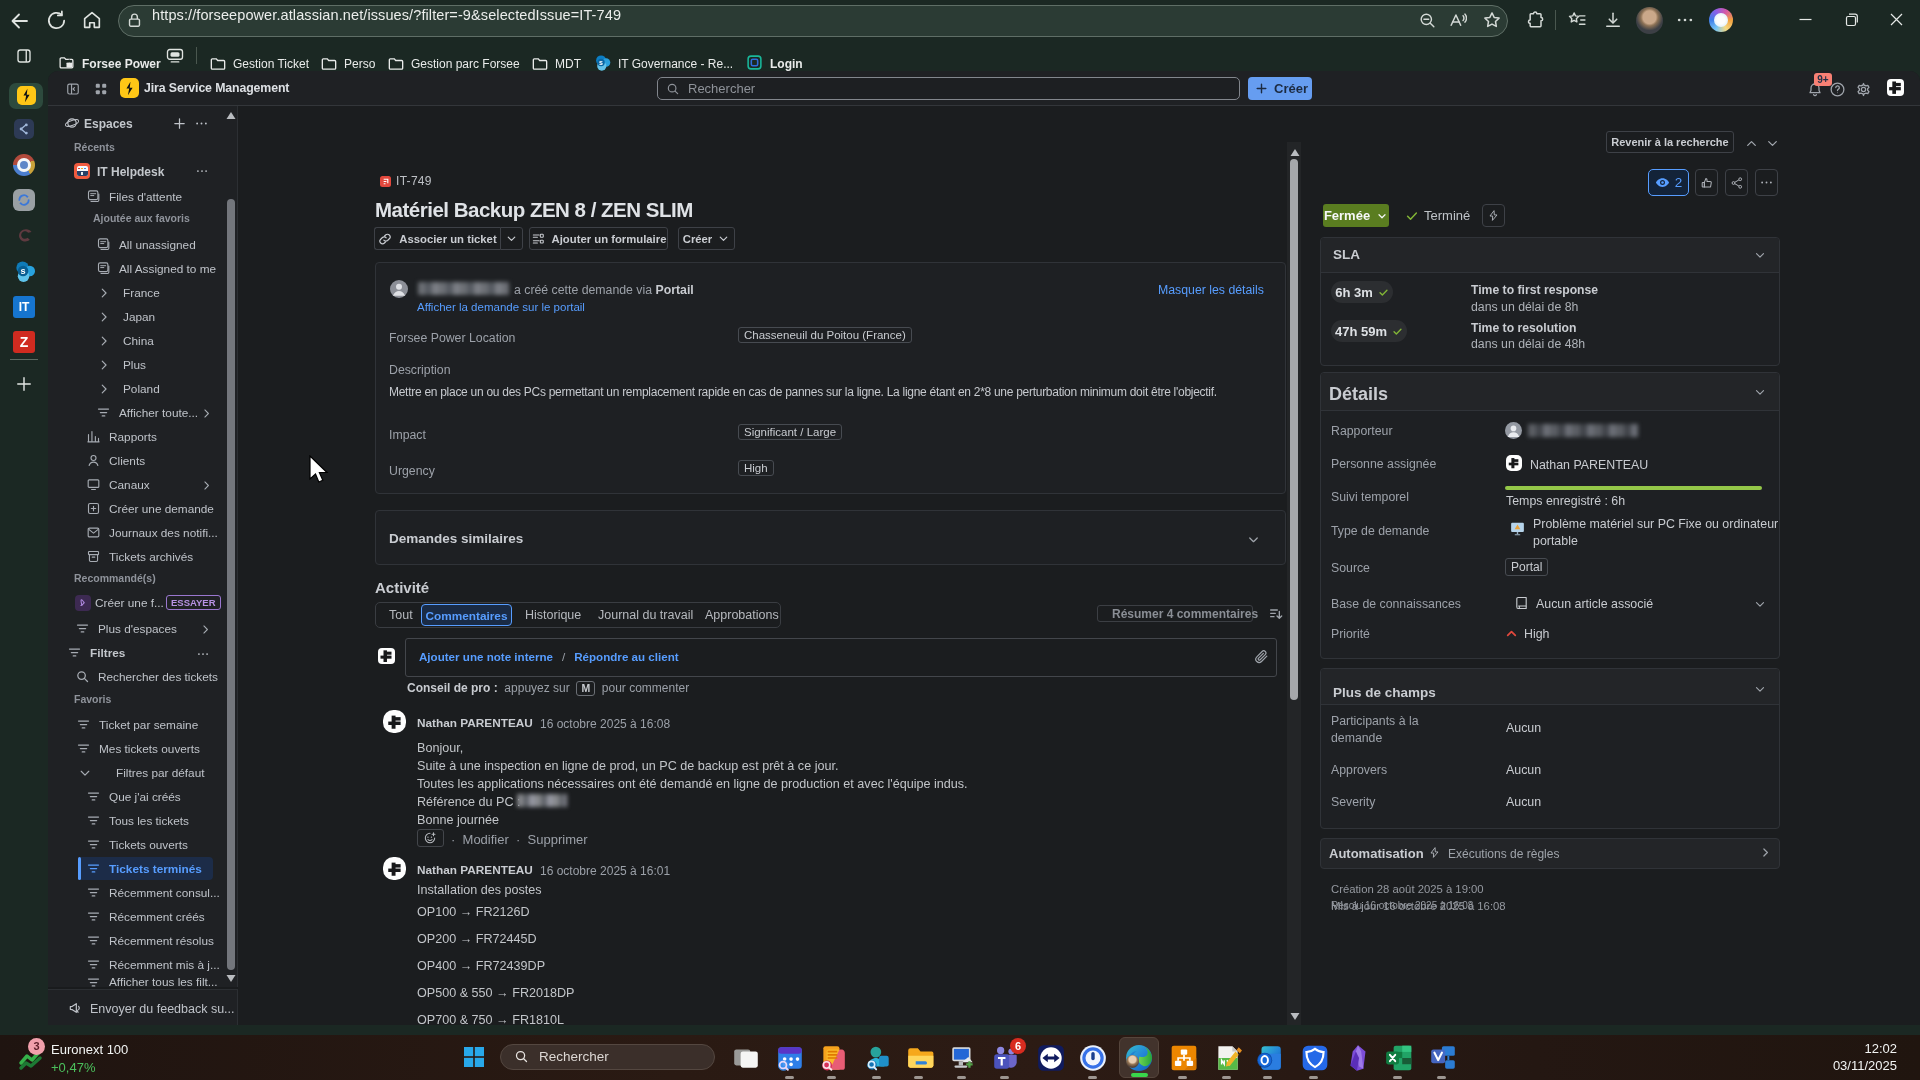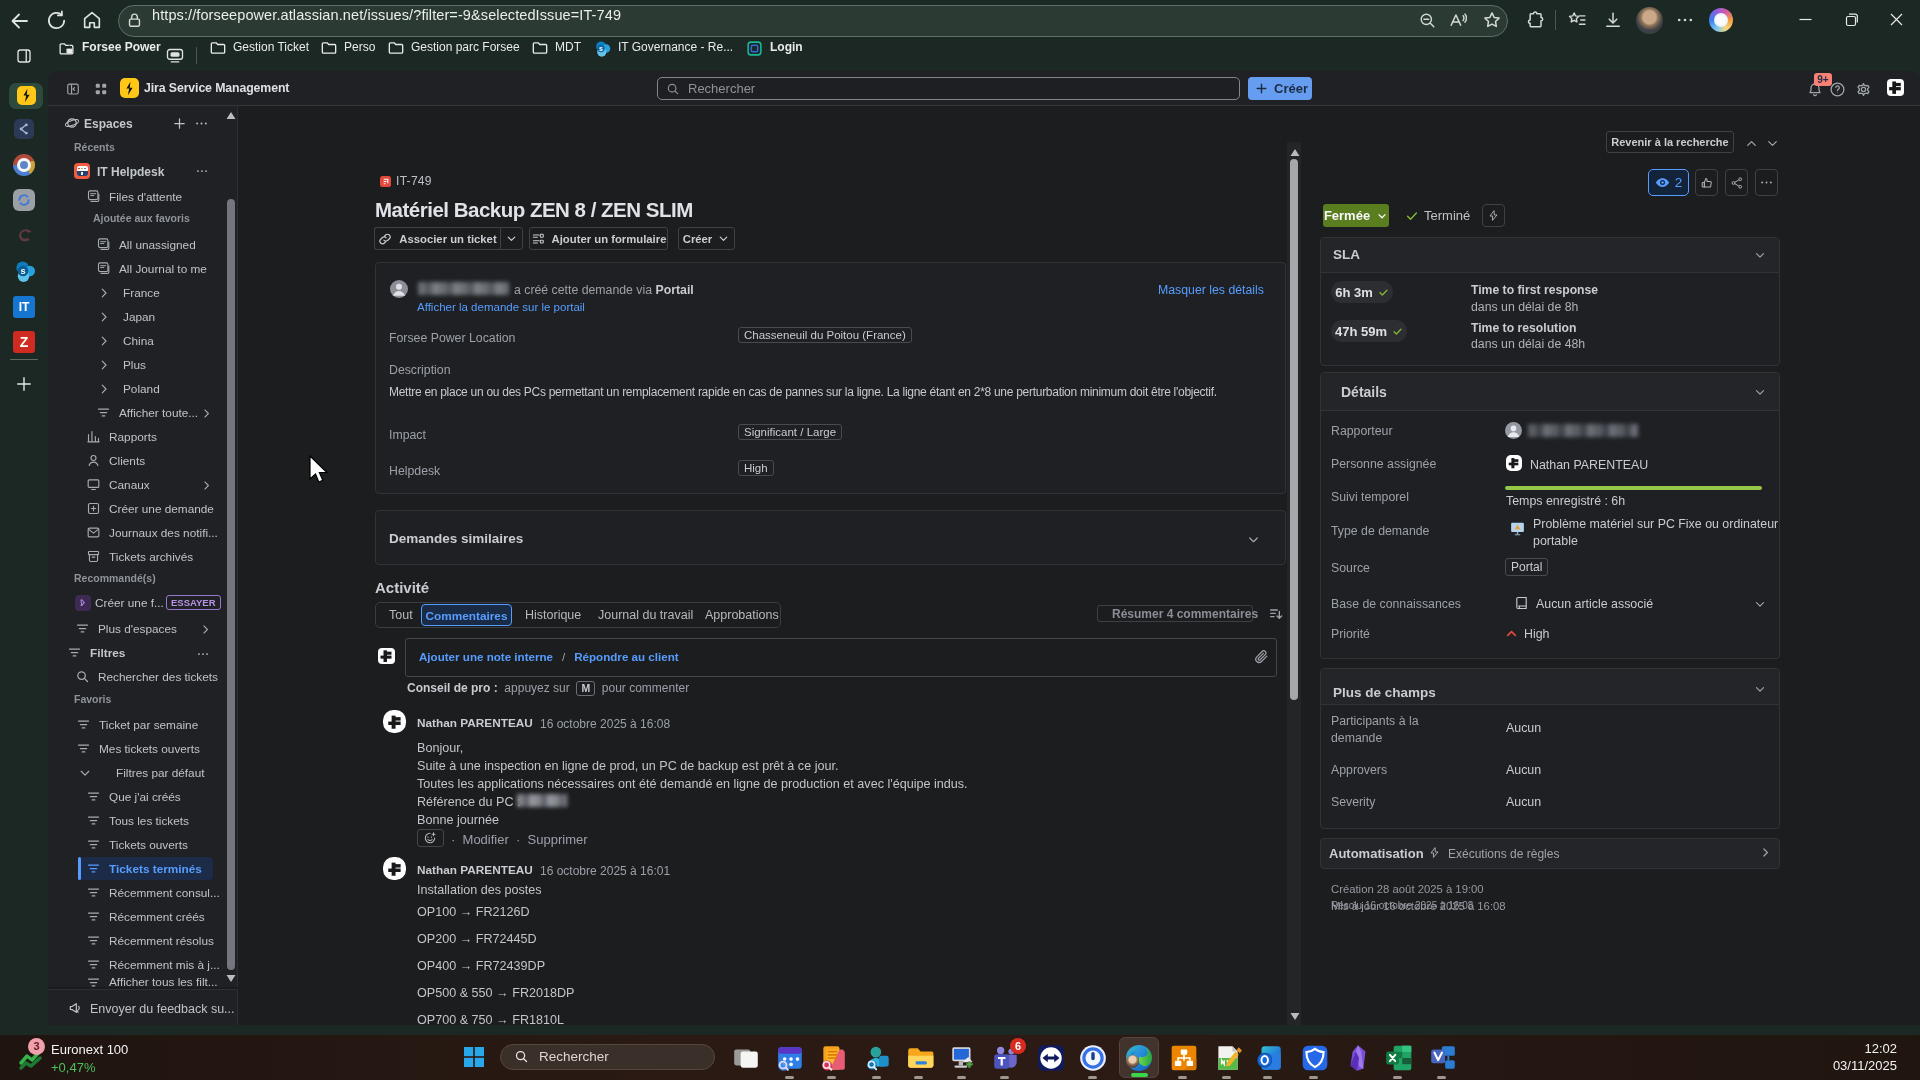--- a/index.html
+++ b/index.html
@@ -3,21 +3,21 @@
 <meta charset="utf-8">
 <style>
 * { margin:0; padding:0; box-sizing:border-box; }
 html,body { width:1920px; height:1080px; overflow:hidden; background:#000; }
 body { font-family:"Liberation Sans", sans-serif; }
 #stage { position:absolute; top:0; left:0; width:1920px; height:1080px; background:#1b2823; }
 .abs { position:absolute; }
 
 #toolbar { position:absolute; top:0; left:0; width:1920px; height:40px; background:#1b2823; }
 #bookmarks { position:absolute; top:40px; left:0; width:1920px; height:31px; background:#1b2823; color:#e8eaed; font-size:12px; }
-.bm { position:absolute; top:0; height:31px; display:flex; align-items:flex-start; gap:7px; color:#e9ebea; }
+.bm { position:absolute; top:0; height:31px; display:flex; align-items:flex-end; gap:7px; color:#e9ebea; }
 #addrbar { position:absolute; left:118px; top:5px; width:1390px; height:32px; border-radius:16px; background:#2b3b34; border:1px solid #5f6e66; color:#e9edeb; }
 #url { position:absolute; left:152px; top:7px; font-size:14.5px; color:#eceeec; letter-spacing:0.1px; }
 
 #edgestrip { position:absolute; top:71px; left:0; width:48px; height:964px; background:#1b2823; }
 
 #jira { position:absolute; top:71px; left:48px; width:1872px; height:954px; background:#1b1d1f; border-radius:10px 10px 0 0; overflow:hidden; }
 #jheader { position:absolute; top:0; left:0; width:1872px; height:35px; background:#1f2124; border-bottom:1px solid #33363a; }
 #jsidebar { position:absolute; top:35px; left:0; width:190px; height:919px; background:#1f2124; border-right:1px solid #2c2f33; font-size:13px; color:#bfc3c9; }
 #jmain { position:absolute; top:35px; left:191px; width:1060px; height:919px; background:#1b1d1f; }
 #jright { position:absolute; top:35px; left:1261px; width:611px; height:919px; background:#1b1d1f; }
@@ -326,21 +326,21 @@
       <div class="srow" style="left:48px;top:130px">
           <svg width="15" height="15" viewBox="0 0 24 24" stroke="#a7acb3">
             <use href="#i-queue"></use>
           </svg>
           <span>All unassigned</span>
         </div>
       <div class="srow" style="left:48px;top:154px">
           <svg width="15" height="15" viewBox="0 0 24 24" stroke="#a7acb3">
             <use href="#i-queue"></use>
           </svg>
-          <span>All Journal to me</span>
+          <span>All Assigned to me</span>
         </div>
       <div class="srow" style="left:49px;top:178px">
           <svg width="14" height="14" viewBox="0 0 24 24" stroke="#a7acb3">
             <use href="#i-chevr"></use>
           </svg>
           <span style="margin-left:4px">France</span>
         </div>
       <div class="srow" style="left:49px;top:202px">
           <svg width="14" height="14" viewBox="0 0 24 24" stroke="#a7acb3">
             <use href="#i-chevr"></use>
@@ -588,21 +588,21 @@
       <div class="abs blur" style="left:179px;top:176px;width:91px;height:13px;background:repeating-linear-gradient(90deg,#6c6f75 0 7px,#565a61 7px 14px,#7b7e85 14px 21px);border-radius:1px"></div>
       <div class="abs" style="left:275px;top:177px;font-size:12.3px;color:#9ba0a8">a créé cette demande via <b style="color:#c8cbd0">Portail</b></div>
       <div class="abs" style="left:919px;top:177px;font-size:12.3px;color:#579dff">Masquer les détails</div>
       <div class="abs" style="left:178px;top:195px;font-size:11.5px;color:#579dff">Afficher la demande sur le portail</div>
       <div class="abs lbl" style="left:150px;top:225px;font-size:12.3px">Forsee Power Location</div>
       <div class="abs chip" style="left:499px;top:221px">Chasseneuil du Poitou (France)</div>
       <div class="abs lbl" style="left:150px;top:257px;font-size:12.3px">Description</div>
       <div class="abs" style="left:150px;top:279px;font-size:12px;color:#c6c9ce;white-space:nowrap;letter-spacing:-0.28px">Mettre en place un ou des PCs permettant un remplacement rapide en cas de pannes sur la ligne. La ligne étant en 2*8 une perturbation minimum doit être l'objectif.</div>
       <div class="abs lbl" style="left:150px;top:322px;font-size:12.3px">Impact</div>
       <div class="abs chip" style="left:499px;top:318px">Significant / Large</div>
-      <div class="abs lbl" style="left:150px;top:358px;font-size:12.3px">Helpdesk</div>
+      <div class="abs lbl" style="left:150px;top:358px;font-size:12.3px">Urgency</div>
       <div class="abs chip" style="left:499px;top:354px">High</div>
 
       <div class="card" style="left:136px;top:404px;width:911px;height:55px"></div>
       <div class="abs" style="left:150px;top:425px;font-size:13.5px;font-weight:bold;color:#c9ccd1">Demandes similaires</div>
       <svg class="abs" style="left:1007px;top:426px" width="15" height="15" viewBox="0 0 24 24" fill="none" stroke="#9fa4ab" stroke-width="2" stroke-linecap="round" stroke-linejoin="round">
           <path d="M6 9.5 12 15.5 18 9.5"></path>
         </svg>
 
       <div class="abs" style="left:136px;top:473px;font-size:15px;font-weight:bold;color:#c9ccd1">Activité</div>
       <div class="abs" style="left:136px;top:496px;width:406px;height:26px;border:1px solid #3a3d42;border-radius:5px"></div>
@@ -746,21 +746,21 @@
         <span style="font-size:13px;font-weight:bold;color:#dde0e4">47h 59m</span>
         <svg width="11" height="11" viewBox="0 0 24 24" fill="none" stroke="#82b536" stroke-width="3" stroke-linecap="round" stroke-linejoin="round">
             <path d="M4.5 12.5 9.5 17.5 19.5 7"></path>
           </svg>
       </div>
       <div class="abs" style="left:162px;top:215px;font-size:12.2px;font-weight:bold;color:#c9ccd1">Time to resolution</div>
       <div class="abs" style="left:162px;top:231px;font-size:12.3px;color:#aeb2b8">dans un délai de 48h</div>
 
       <div class="card" style="left:11px;top:266px;width:460px;height:287px"></div>
       <div class="abs" style="left:12px;top:267px;width:458px;height:37px;border-radius:3px 3px 0 0;background:#232528"></div>
-      <div class="abs" style="left:32px;top:278px;font-size:14px;font-weight:bold;color:#c9ccd1">Détails</div>
+      <div class="abs" style="left:20px;top:278px;font-size:18px;font-weight:bold;color:#c9ccd1">Détails</div>
       <svg class="abs" style="left:444px;top:279px" width="14" height="14" viewBox="0 0 24 24" fill="none" stroke="#9fa4ab" stroke-width="2" stroke-linecap="round" stroke-linejoin="round">
           <path d="M6 9.5 12 15.5 18 9.5"></path>
         </svg>
       <div class="abs" style="left:12px;top:304px;width:458px;height:1px;background:#303338"></div>
       <div class="abs lbl" style="left:22px;top:318px;font-size:12.3px">Rapporteur</div>
       <div class="abs" style="left:196px;top:316px;width:17px;height:17px;border-radius:50%;background:#9499a2;overflow:hidden"><svg width="17" height="17" viewBox="0 0 24 24" fill="#e8eaee">
             <circle cx="12" cy="9" r="4"></circle>
             <path d="M4 21c1.3-4.5 4.6-6.5 8-6.5s6.7 2 8 6.5z"></path>
           </svg></div>
       <div class="abs blur" style="left:219px;top:318px;width:110px;height:13px;background:repeating-linear-gradient(90deg,#5b5e64 0 8px,#41444a 8px 15px,#6b6e76 15px 22px)"></div>

